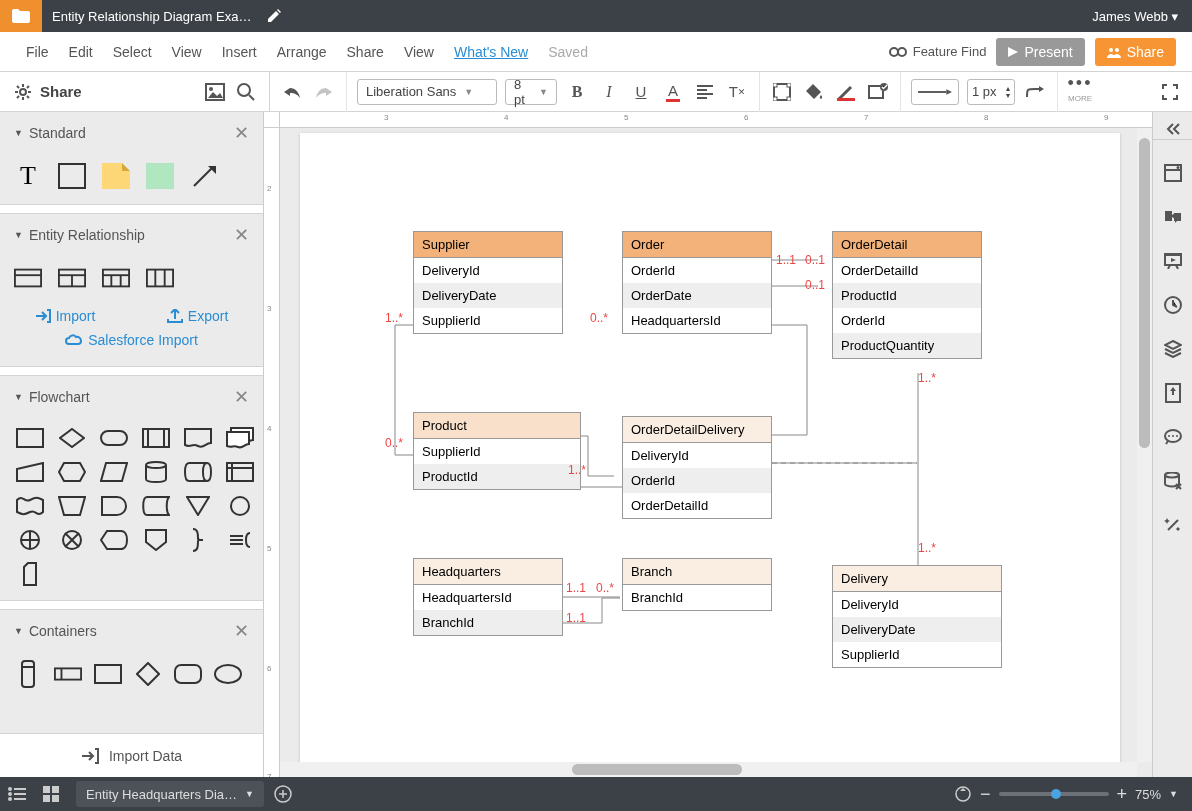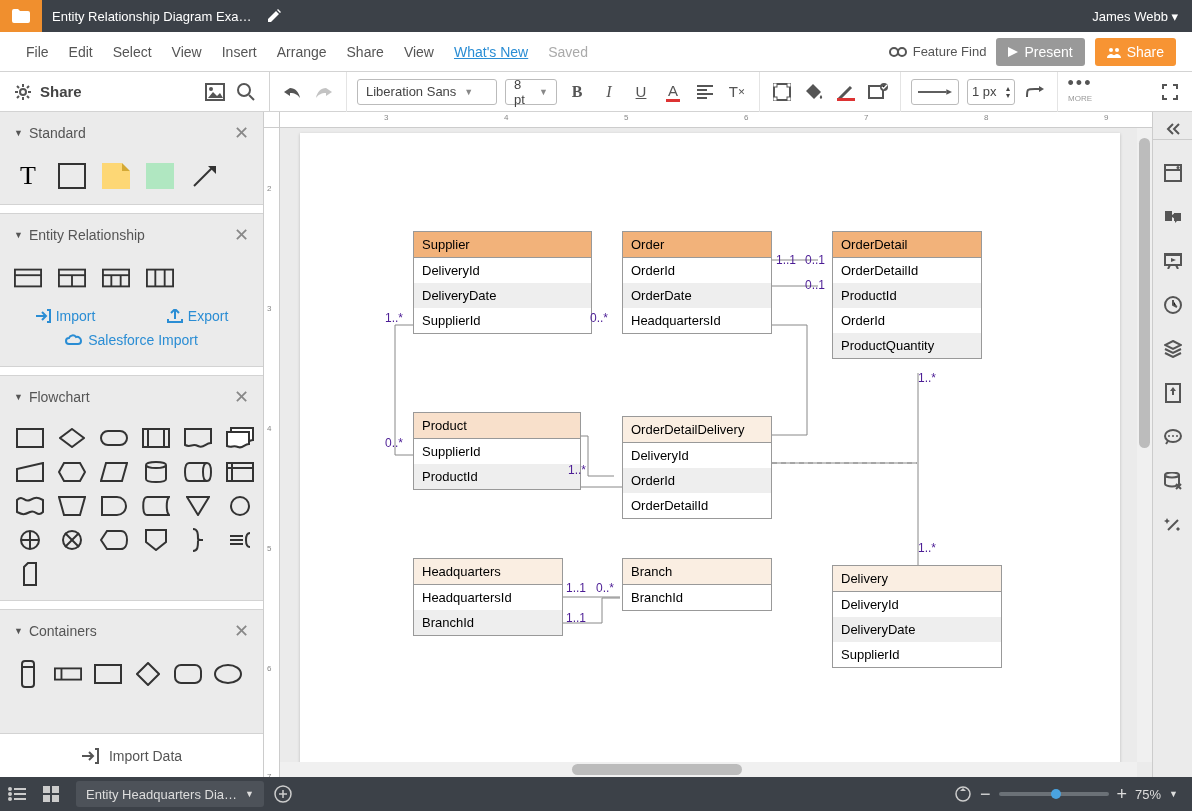--- a/index.html
+++ b/index.html
@@ -56,21 +56,21 @@
 .ruler-corner{position:absolute;top:0;left:0;width:16px;height:16px;background:#fff;border-right:1px solid #ccc;border-bottom:1px solid #ccc;}
 .canvas{position:absolute;top:16px;left:16px;right:0;bottom:0;background:#ebebeb;overflow:hidden;}
 .page{position:absolute;left:20px;top:5px;width:820px;height:700px;background:#fff;box-shadow:0 1px 3px rgba(0,0,0,.2);}
 .entity{position:absolute;border:1px solid #999;background:#fff;font-size:13px;}
 .entity .eh{padding:5px 8px;border-bottom:1px solid #999;font-weight:400;}
 .entity .er{padding:5px 8px;}
 .entity .alt{background:#eee;}
 .head-orange{background:#f2b27a;}
 .head-slight{background:#f8e0cb;}
 .head-light{background:#faeee2;}
-.conn-label{position:absolute;font-size:12px;color:#4c1d95;font-family:Arial;}
+.conn-label{position:absolute;font-size:12px;color:#ef4444;font-family:Arial;}
 .right-rail{width:40px;background:#ebebeb;border-left:1px solid #ccc;display:flex;flex-direction:column;align-items:center;padding-top:6px;gap:22px;}
 .rail-toggle{height:22px;width:100%;display:flex;align-items:center;justify-content:center;cursor:pointer;border-bottom:1px solid #ccc;padding:4px 0;}
 .rail-icon{width:22px;height:22px;display:flex;align-items:center;justify-content:center;color:#555;cursor:pointer;}
 .footer{position:absolute;bottom:0;left:0;right:0;height:34px;background:#3c4148;display:flex;align-items:center;color:#ddd;font-size:13px;}
 .footer .ico{width:34px;height:34px;display:flex;align-items:center;justify-content:center;cursor:pointer;}
 .page-tab{background:#4d5259;height:26px;border-radius:3px;display:flex;align-items:center;padding:0 10px;margin-left:8px;cursor:pointer;gap:8px;}
 .footer .plus{margin-left:10px;cursor:pointer;}
 .zoom{margin-left:auto;display:flex;align-items:center;gap:8px;padding-right:14px;}
 .slider{width:110px;height:4px;background:#6b7177;border-radius:2px;position:relative;cursor:pointer;}
 .slider .thumb{position:absolute;width:10px;height:10px;border-radius:50%;background:#4aa3e0;top:-3px;left:52px;}
@@ -579,21 +579,21 @@
             <path d="M472 153 h46"></path>
             <path d="M472 192 h35 v110 h-35"></path>
             <path d="M472 330 h145"></path>
             <path d="M260 464 h60"></path>
             <path d="M260 490 h42 v-25 h18"></path>
             <path d="M618 240 v195"></path>
             <path d="M472 330 h145" stroke-dasharray="5,4"></path>
           </g>
         </svg>
 
-        <div class="entity" style="left:113px;top:98px;width:179px">
+        <div class="entity" style="left:113px;top:98px;width:150px">
           <div class="eh head-orange">Supplier</div>
           <div class="er">DeliveryId</div>
           <div class="er alt">DeliveryDate</div>
           <div class="er">SupplierId</div>
         </div>
         <div class="entity" style="left:322px;top:98px;width:150px">
           <div class="eh head-orange">Order</div>
           <div class="er">OrderId</div>
           <div class="er alt">OrderDate</div>
           <div class="er">HeadquartersId</div>

